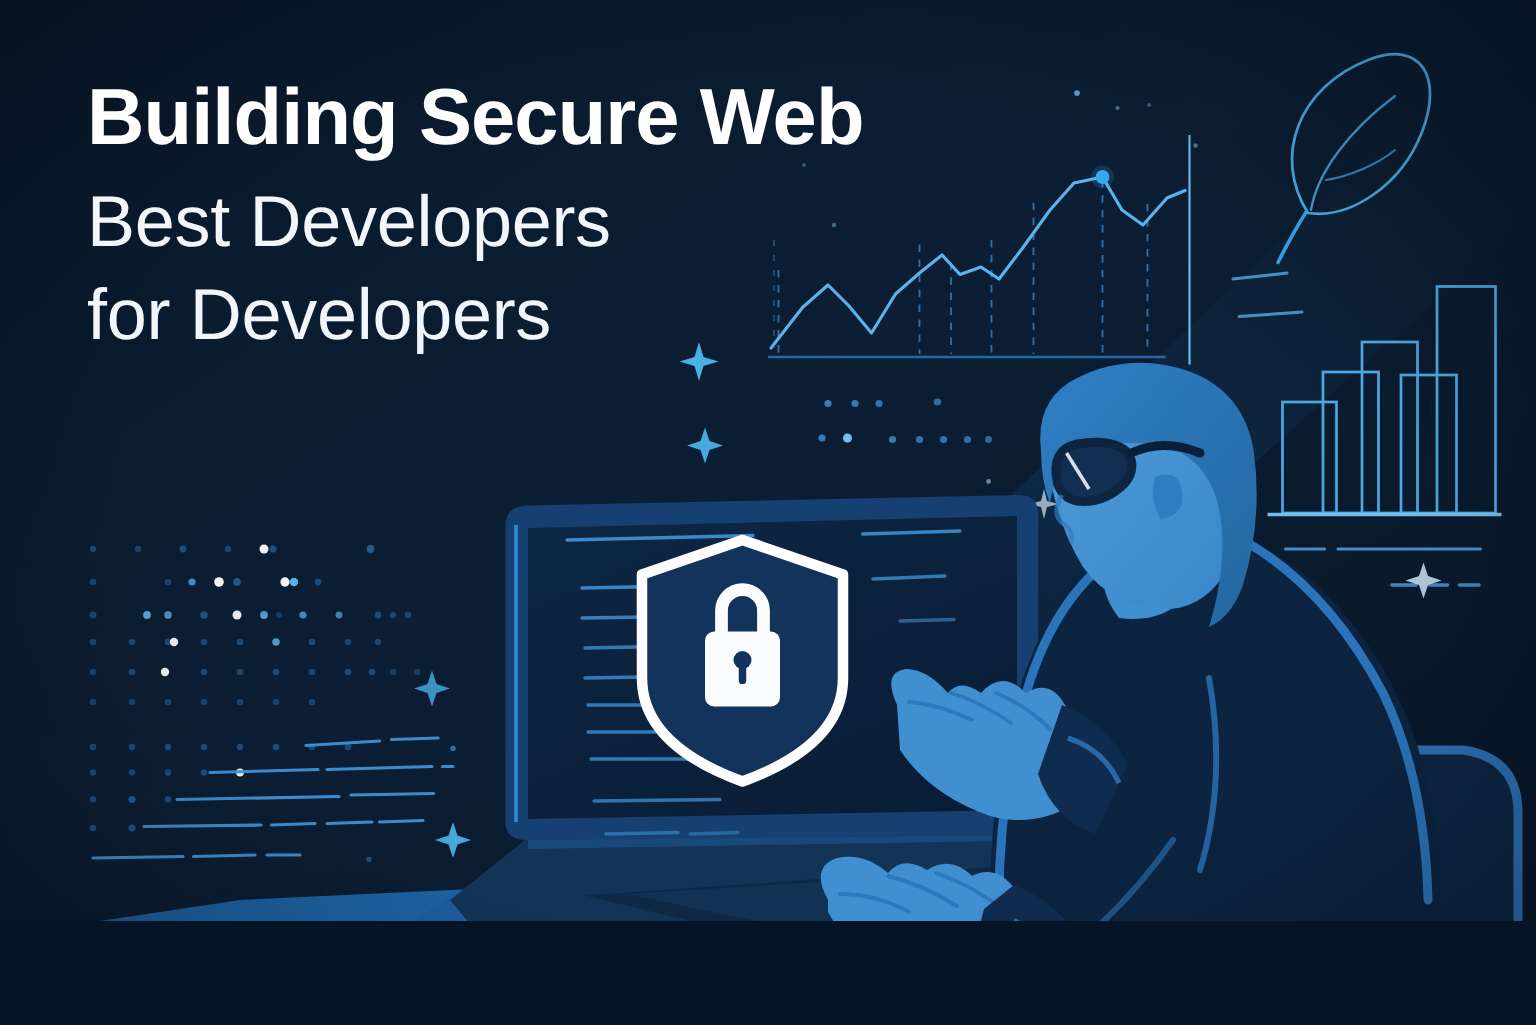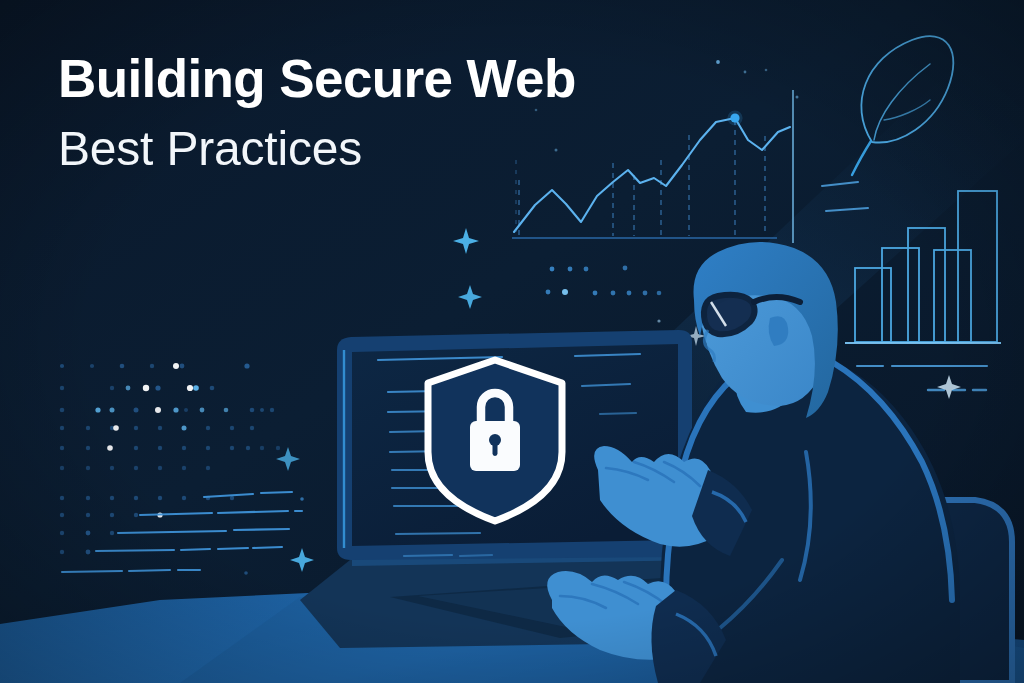--- a/index.html
+++ b/index.html
@@ -1,17 +1,17 @@
 <!DOCTYPE html>
 <html><head>
 <meta charset="utf-8">
 <style>
   html,body{margin:0;padding:0;background:#071426;}
   #stage{
-    position:relative;width:1024px;height:683px;overflow:hidden;
+    position:relative;width:1024px;height:614px;overflow:hidden;
     background:#0b1b2e;
     font-family:"Liberation Sans", sans-serif;
   }
   #stage svg.layer{position:absolute;left:0;top:0;width:1024px;height:683px;display:block;}
   .hero-text{position:absolute;left:58px;top:46px;width:620px;z-index:30;}
   .hl{
     color:#ffffff;font-weight:700;font-size:53px;line-height:66px;
     letter-spacing:-0.6px;white-space:nowrap;
   }
   .sl{
@@ -380,16 +380,17 @@
         <path d="M676 590 Q712 604 726 640 L700 683 L658 683 Q646 640 656 606 Z" fill="#0f2c4f"></path>
         <path d="M676 614 Q706 626 716 656" stroke="#2a74bb" stroke-width="3.5" fill="none" opacity="0.85"></path>
       </g>
     </g>
 
     <rect x="0" y="0" width="1024" height="683" fill="url(#vign)"></rect>
   </svg>
 
   <div class="hero-text">
     <div class="hl">Building Secure Web</div>
-    <div class="sl sl1">Best Practices</div>
+    <div class="sl sl1">Best Developers</div>
+    <div class="sl">for Developers</div>
   </div>
 
 </div>
 
 </body></html>

